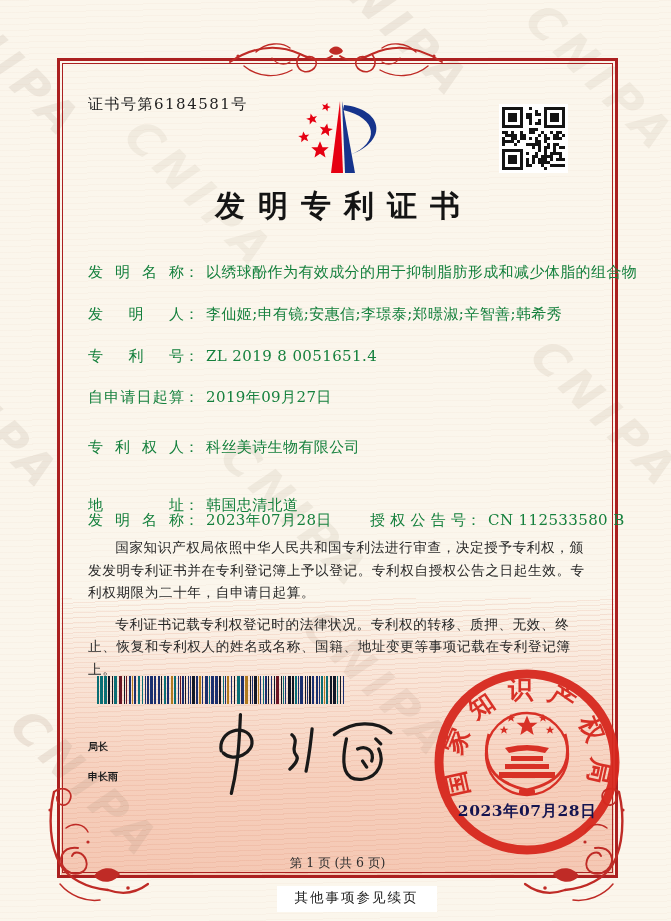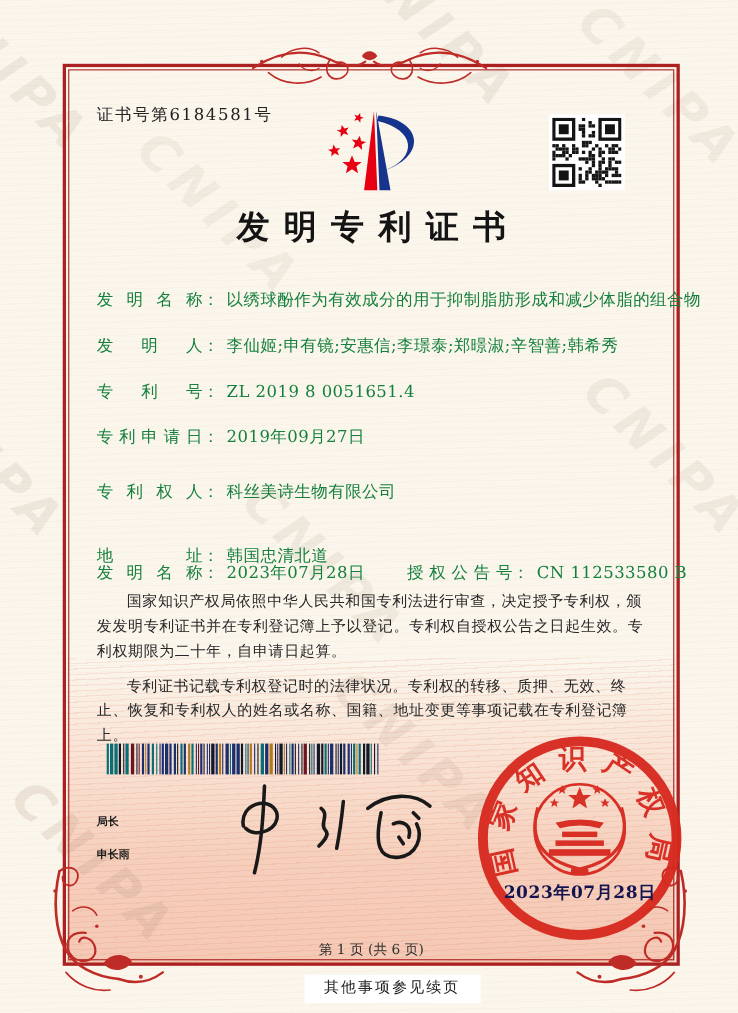--- a/index.html
+++ b/index.html
@@ -288,21 +288,21 @@
 <div class="frow" style="top:263px">
   <span class="flabel">发明名称</span><span class="fcolon">：</span><span class="fvalue">以绣球酚作为有效成分的用于抑制脂肪形成和减少体脂的组合物</span>
 </div>
 <div class="frow" style="top:305px">
   <span class="flabel">发明人</span><span class="fcolon">：</span><span class="fvalue">李仙姬;申有镜;安惠信;李璟泰;郑暻淑;辛智善;韩希秀</span>
 </div>
 <div class="frow" style="top:347px">
   <span class="flabel">专利号</span><span class="fcolon">：</span><span class="fvalue">ZL 2019 8 0051651.4</span>
 </div>
 <div class="frow" style="top:388px">
-  <span class="flabel">专利申请日</span><span class="fcolon">：</span><span class="fvalue">2019年09月27日</span>
+  <span class="flabel">自申请日起算</span><span class="fcolon">：</span><span class="fvalue">2019年09月27日</span>
 </div>
 <div class="frow" style="top:438px">
   <span class="flabel">专利权人</span><span class="fcolon">：</span><span class="fvalue">科丝美诗生物有限公司</span>
 </div>
 <div class="frow" style="top:496px">
   <span class="flabel">地址</span><span class="fcolon">：</span><span class="fvalue">韩国忠清北道</span>
 </div>
 <div class="frow" style="top:511px">
   <span class="flabel">发明名称</span><span class="fcolon">：</span><span class="fvalue">2023年07月28日</span>
 </div>

